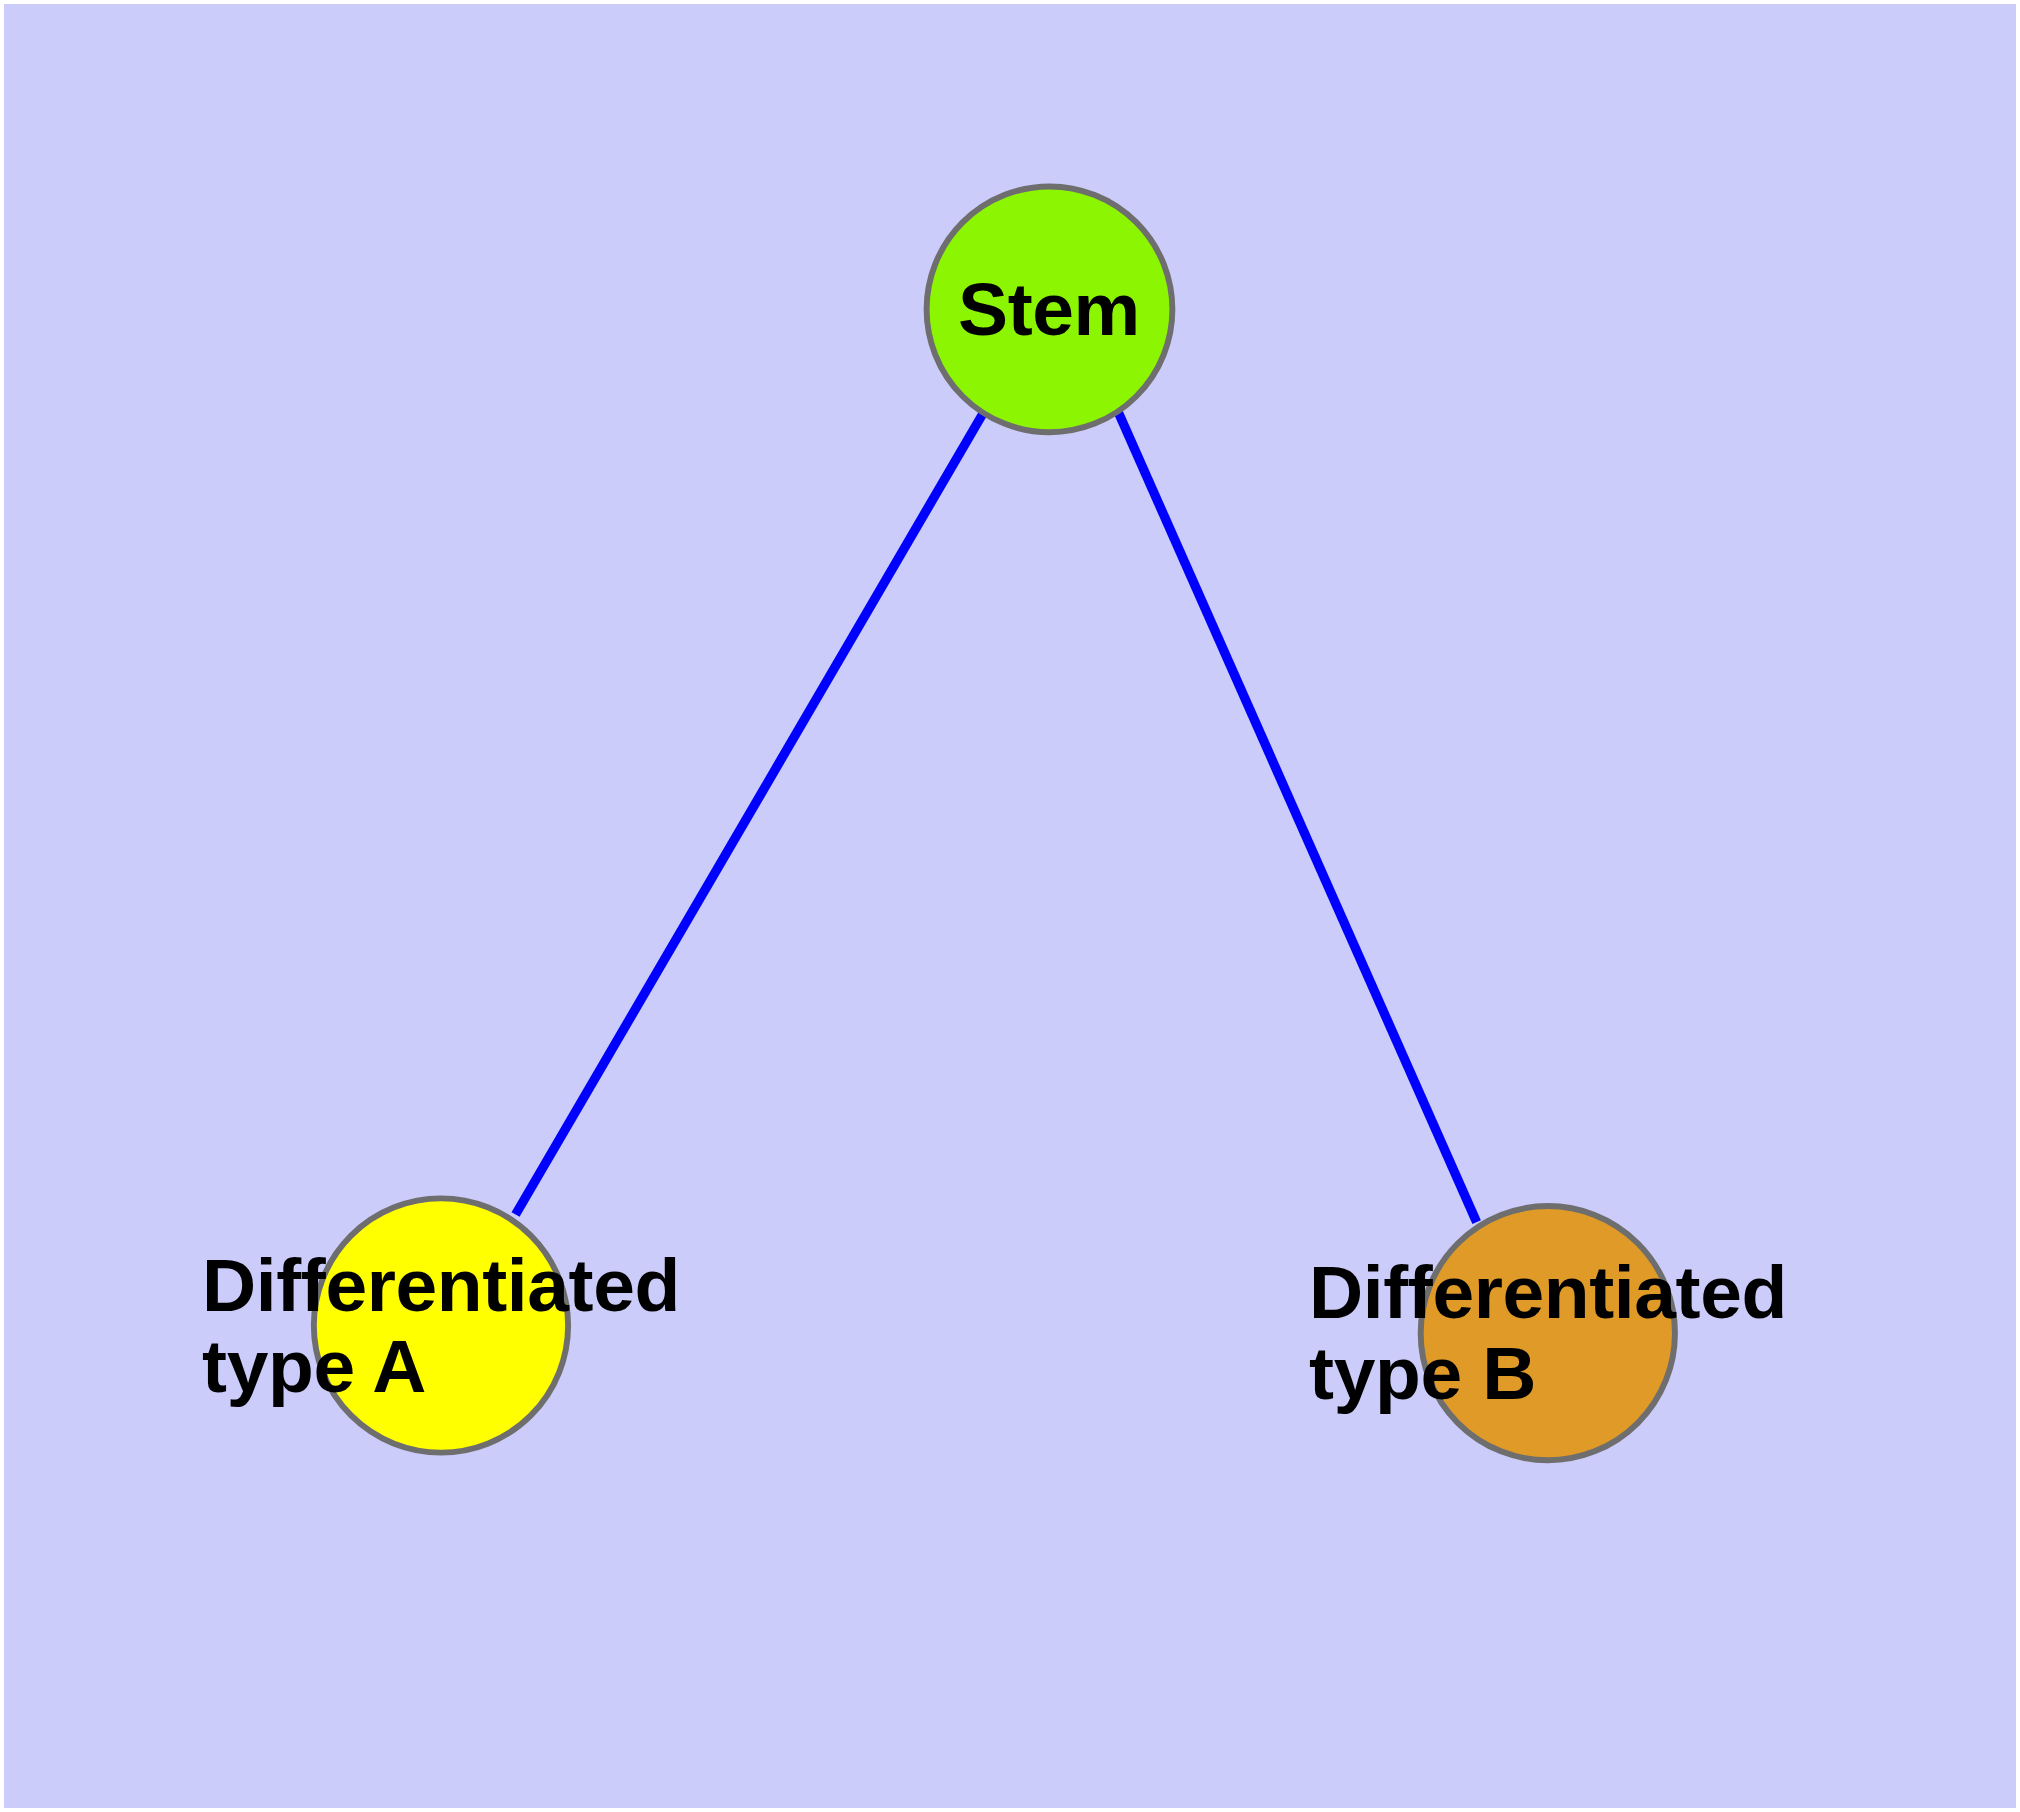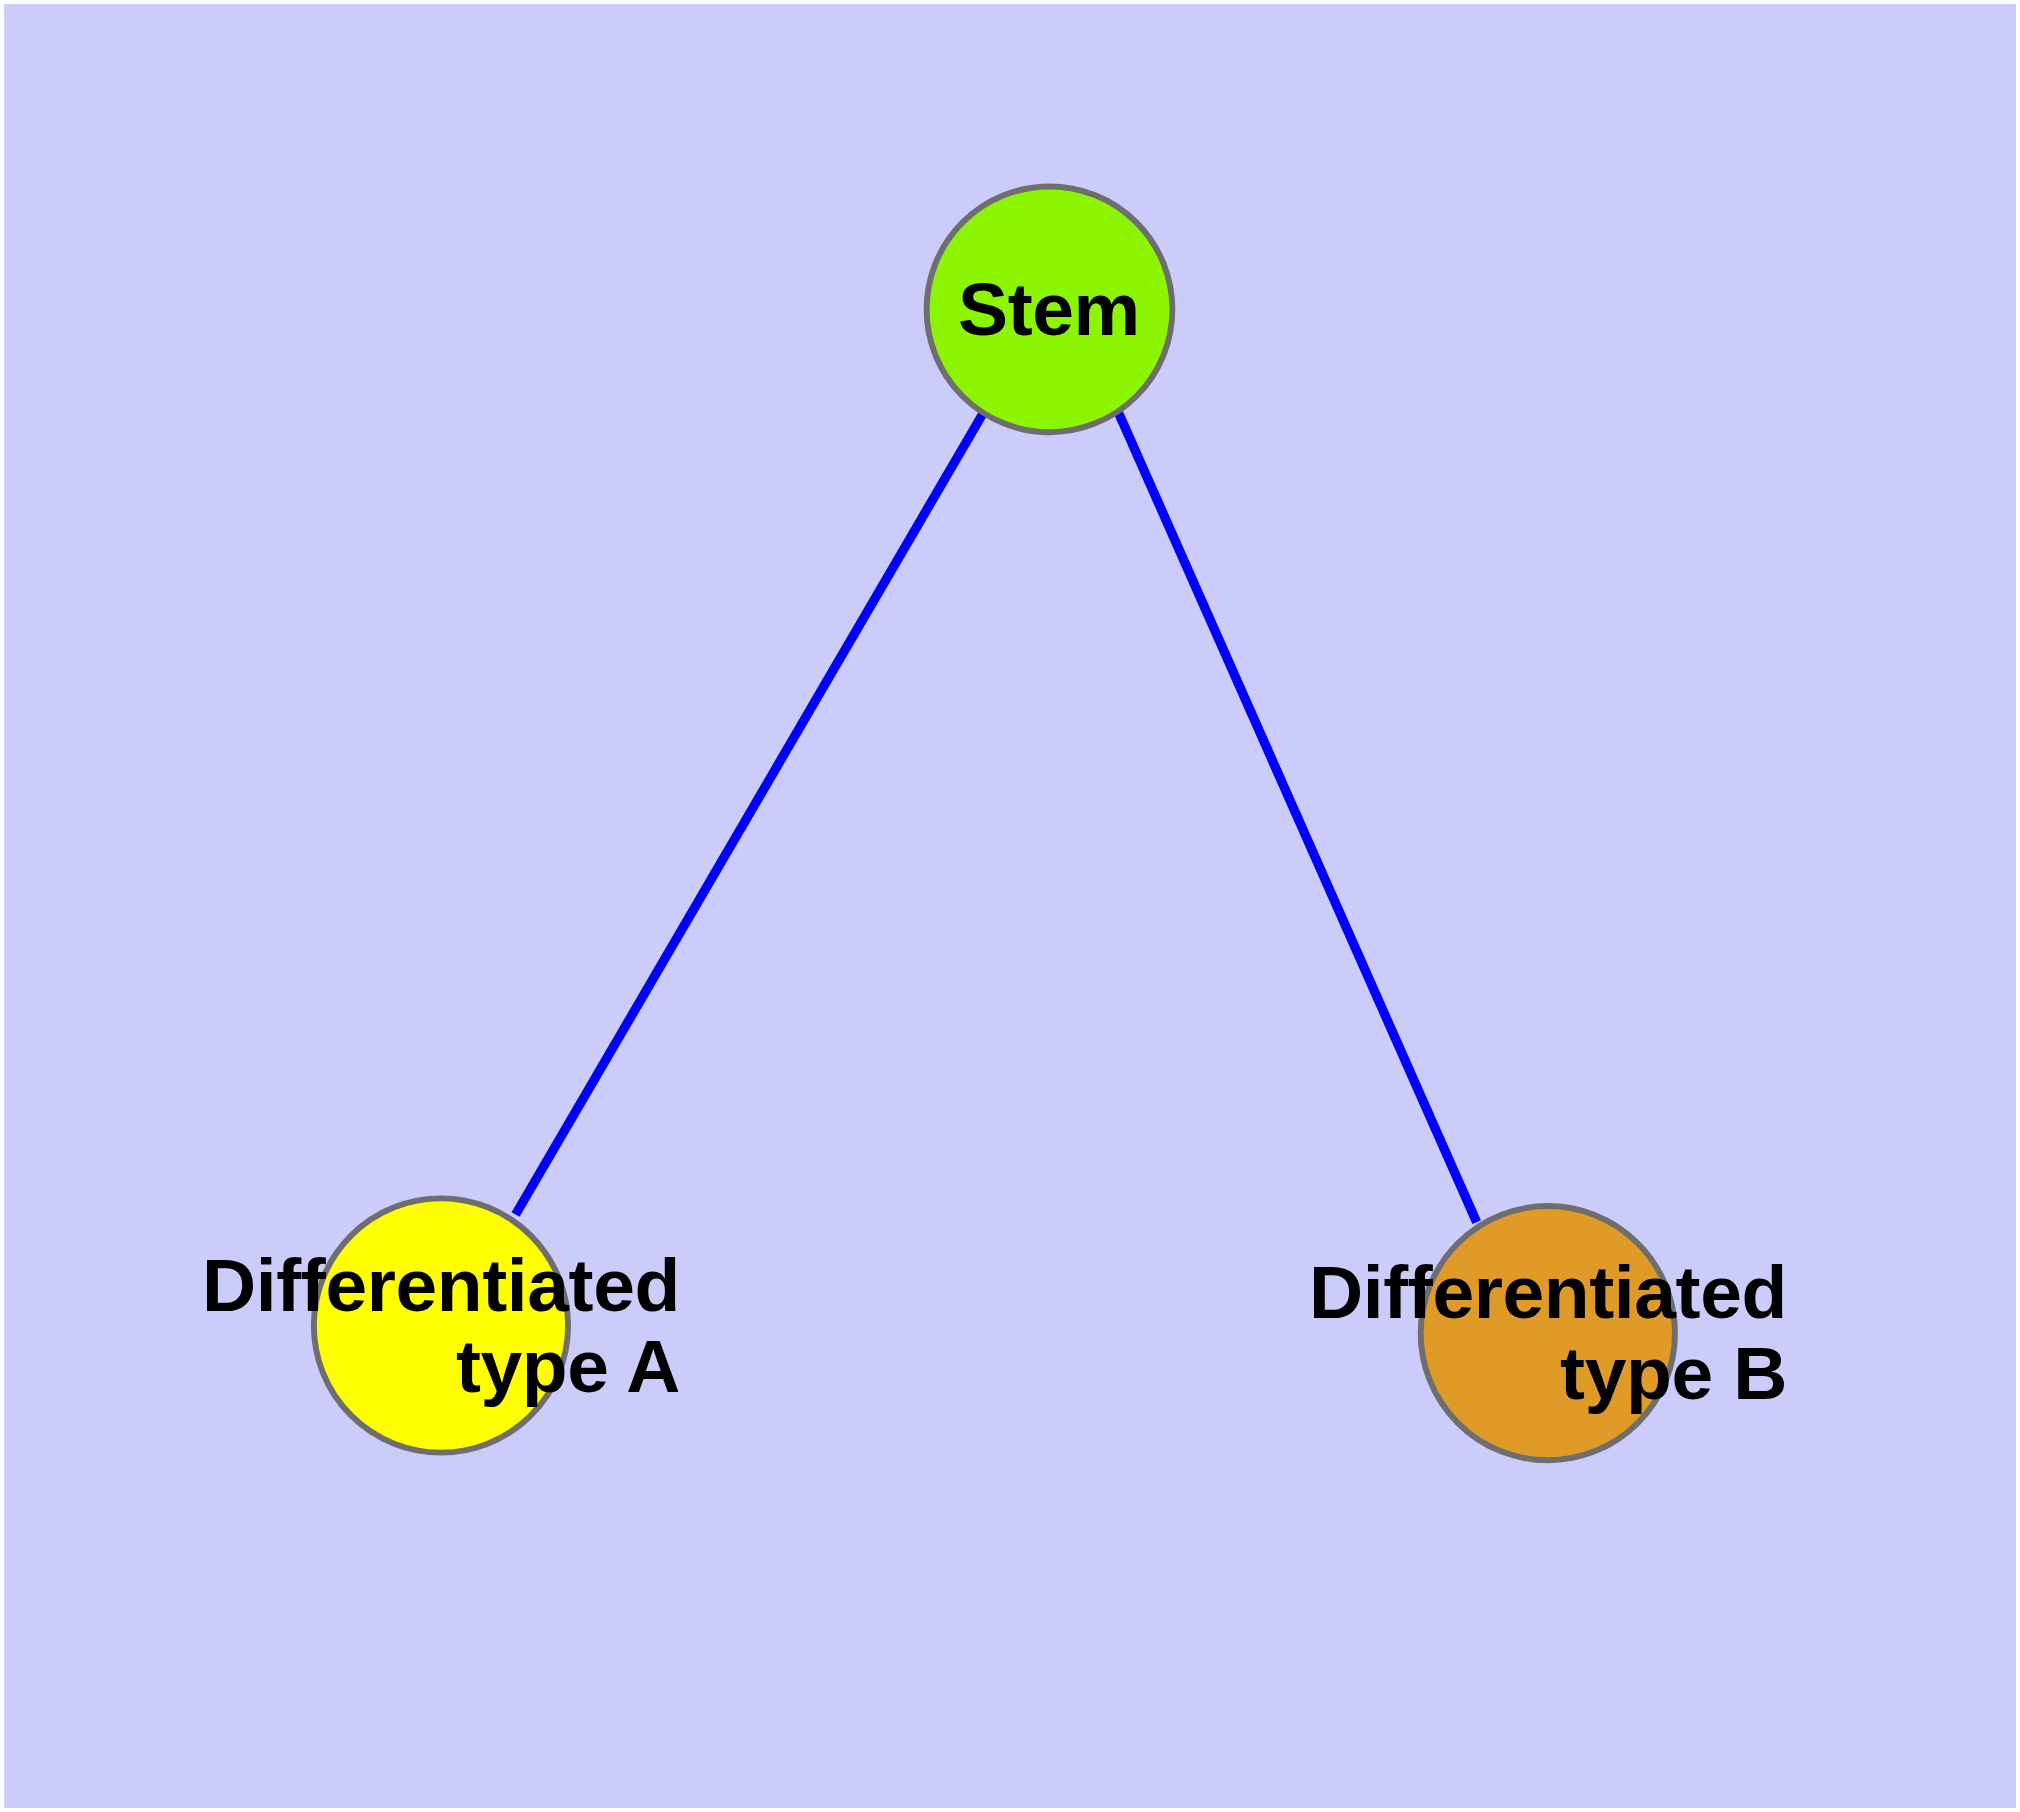--- a/index.html
+++ b/index.html
@@ -41,21 +41,21 @@
   .node-circle {
     stroke: #6e6e6e;
     stroke-width: 7;
   }
   .node-label {
     position: absolute;
     color: #000000;
     font-weight: bold;
     font-size: 75px;
     line-height: 1.08;
-    text-align: right;
+    text-align: left;
     white-space: pre;
     letter-spacing: -0.4px;
     transform: translate(-50%, -50%);
     pointer-events: none;
     -webkit-font-smoothing: antialiased;
   }
 </style>
 </head>
 <body>
 

